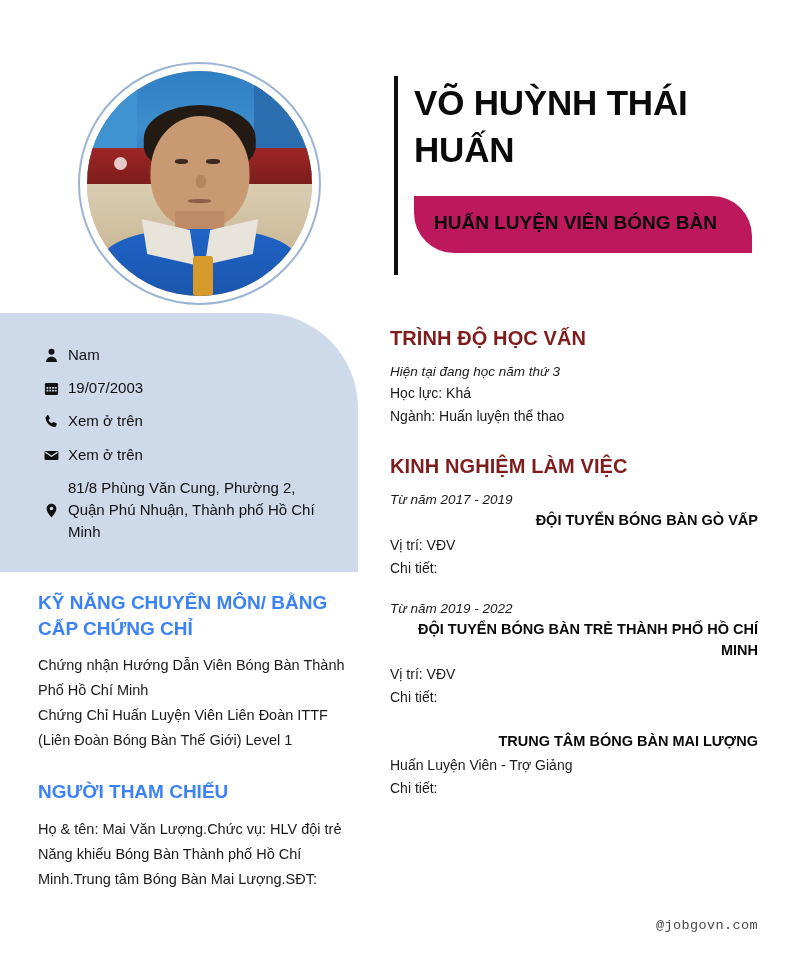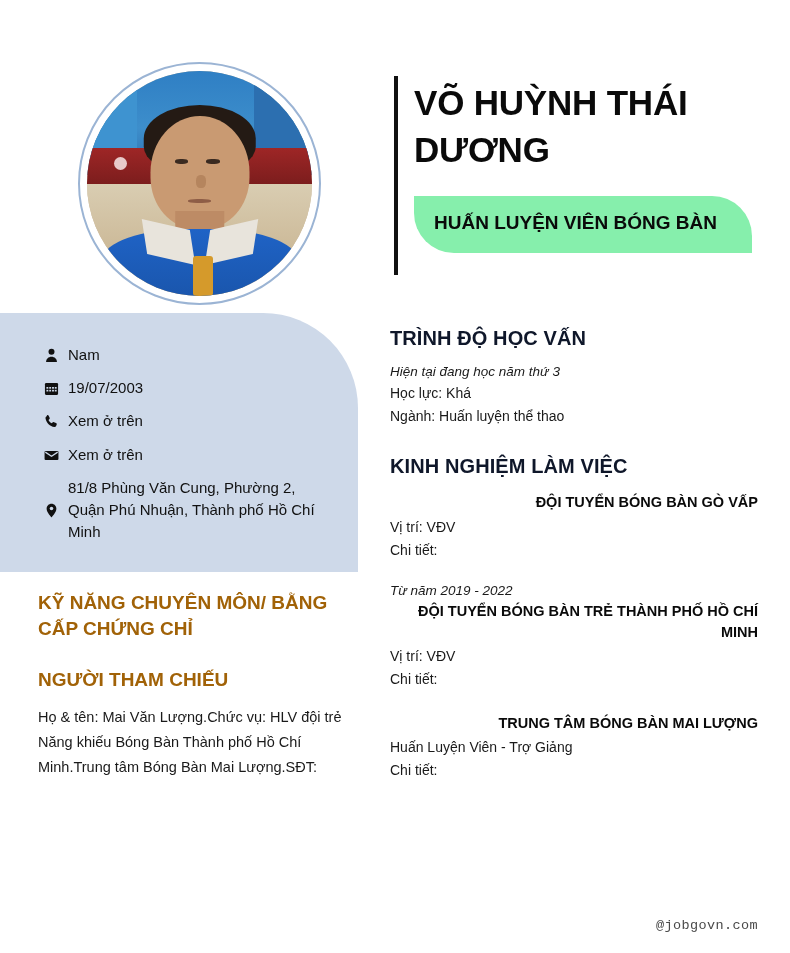--- a/index.html
+++ b/index.html
@@ -134,21 +134,21 @@
     line-height: 1.33;
     letter-spacing: -0.2px;
     color: #0a0a0a;
   }
   .role-banner {
     position: absolute;
     left: 414px; top: 196px;
     width: 338px;
     padding: 14px 0 16px 20px;
     box-sizing: border-box;
-    background: #86efac;
+    background: #be185d;
     border-radius: 0 40px 0 40px;
     font-size: 19px;
     font-weight: bold;
     line-height: 1.4;
     color: #0a0a0a;
   }
 
   
   .sidebar-panel {
     position: absolute;
@@ -183,41 +183,41 @@
   
   .left-col {
     position: absolute;
     left: 38px; top: 590px;
     width: 322px;
   }
   .sec-head-left {
     font-size: 19px;
     font-weight: bold;
     line-height: 1.35;
-    color: #a16207;
+    color: #3b82f6;
     margin: 0 0 12px 0;
   }
   .left-body {
     font-size: 14.5px;
     line-height: 1.72;
     color: #1a1a1a;
   }
   .left-body div { margin: 0; }
   .ref-block { margin-top: 26px; }
 
   
   .right-col {
     position: absolute;
     left: 390px; top: 327px;
     width: 368px;
   }
   .sec-head-right {
     font-size: 20px;
     font-weight: bold;
-    color: #0f172a;
+    color: #7f1d1d;
     margin: 0 0 14px 0;
     letter-spacing: 0.1px;
   }
   .entry { margin-bottom: 20px; }
   .entry .period {
     font-size: 13.5px;
     font-style: italic;
     color: #1a1a1a;
     margin-bottom: 3px;
   }
@@ -270,21 +270,21 @@
     <div class="ph-mouth"></div>
     <div class="ph-neck"></div>
     <div class="ph-shirt"></div>
     <div class="ph-collar-l"></div>
     <div class="ph-collar-r"></div>
     <div class="ph-medal"></div>
   </div>
 </div>
 
 <div class="accent-bar"></div>
-<div class="name-title">VÕ HUỲNH THÁI DƯƠNG</div>
+<div class="name-title">VÕ HUỲNH THÁI HUẤN</div>
 <div class="role-banner">HUẤN LUYỆN VIÊN BÓNG BÀN</div>
 
 <div class="sidebar-panel"></div>
 
 <div class="contact-list">
 
   <div class="contact-row">
     <span class="ci">
       <svg width="15" height="15" viewBox="0 0 16 16" fill="#111111">
         <circle cx="8" cy="4" r="3.2"></circle>
@@ -338,40 +338,45 @@
       </svg>
     </span>
     <span class="ctext">81/8 Phùng Văn Cung, Phường 2, Quận Phú Nhuận, Thành phố Hồ Chí Minh</span>
   </div>
 
 </div>
 
 <div class="left-col">
 
   <h2 class="sec-head-left">KỸ NĂNG CHUYÊN MÔN/ BẰNG CẤP CHỨNG CHỈ</h2>
+  <div class="left-body">
+    <div>Chứng nhận Hướng Dẫn Viên Bóng Bàn Thành Phố Hồ Chí Minh</div>
+    <div>Chứng Chỉ Huấn Luyện Viên Liên Đoàn ITTF (Liên Đoàn Bóng Bàn Thế Giới) Level 1</div>
+  </div>
 
   <div class="ref-block">
     <h2 class="sec-head-left">NGƯỜI THAM CHIẾU</h2>
     <div class="left-body">Họ &amp; tên: Mai Văn Lượng.Chức vụ: HLV đội trẻ Năng khiếu Bóng Bàn Thành phố Hồ Chí Minh.Trung tâm Bóng Bàn Mai Lượng.SĐT:</div>
   </div>
 
 </div>
 
 <div class="right-col">
 
   <h2 class="sec-head-right">TRÌNH ĐỘ HỌC VẤN</h2>
   <div class="entry">
     <div class="period">Hiện tại đang học năm thứ 3</div>
     <div class="line">Học lực: Khá</div>
     <div class="line">Ngành: Huấn luyện thể thao</div>
   </div>
 
   <h2 class="sec-head-right exp-head">KINH NGHIỆM LÀM VIỆC</h2>
 
   <div class="entry exp-entry">
+    <div class="period">Từ năm 2017 - 2019</div>
     <div class="org">ĐỘI TUYỂN BÓNG BÀN GÒ VẤP</div>
     <div class="line">Vị trí: VĐV</div>
     <div class="line">Chi tiết:</div>
   </div>
 
   <div class="entry exp-entry">
     <div class="period">Từ năm 2019 - 2022</div>
     <div class="org">ĐỘI TUYỂN BÓNG BÀN TRẺ THÀNH PHỐ HỒ CHÍ MINH</div>
     <div class="line">Vị trí: VĐV</div>
     <div class="line">Chi tiết:</div>

